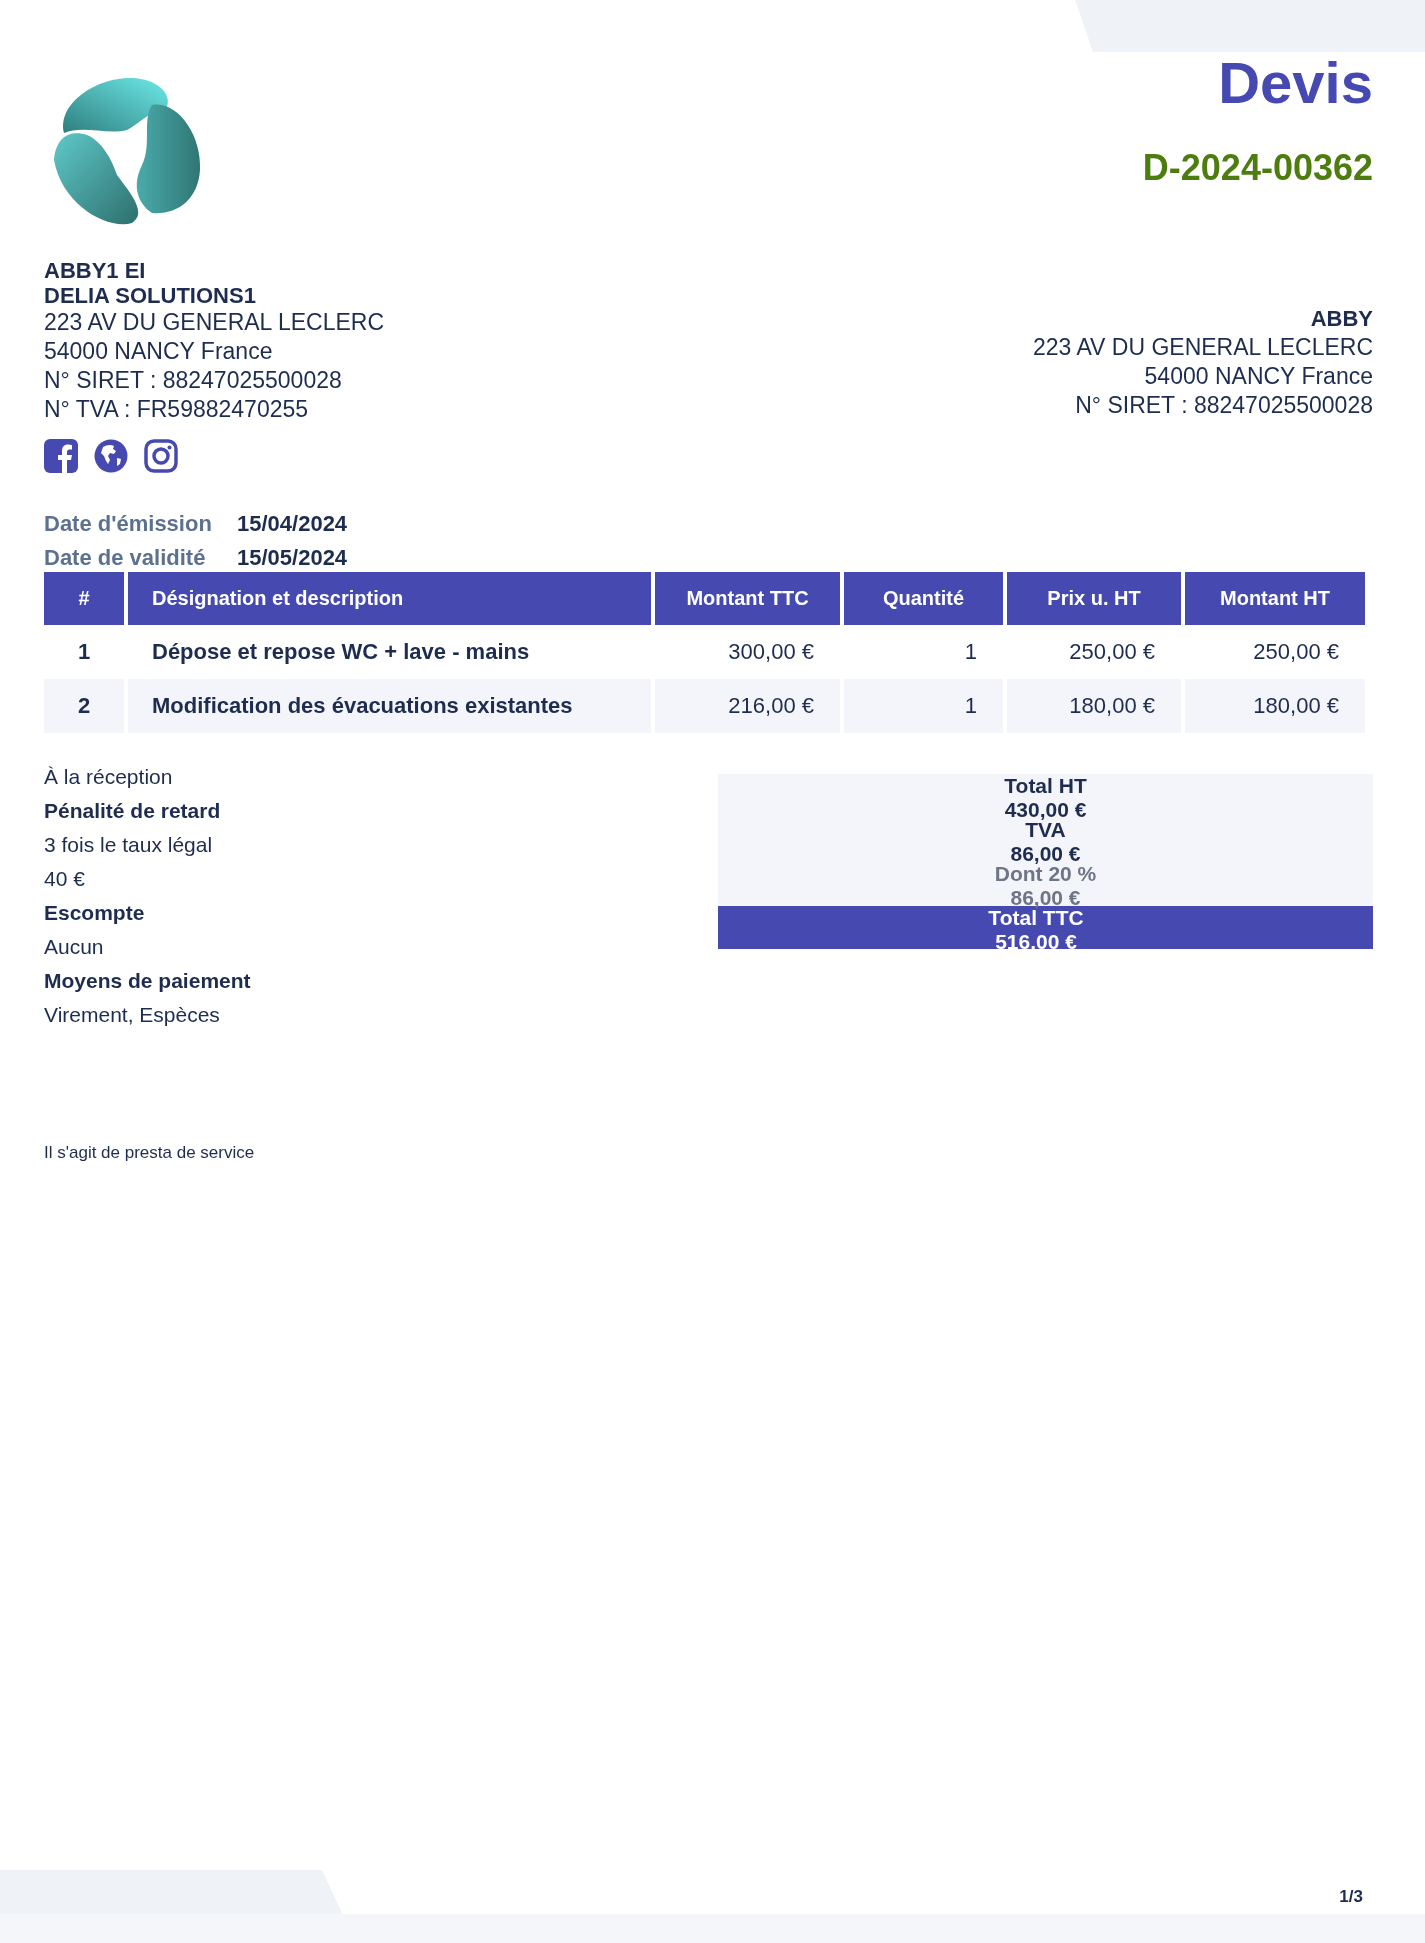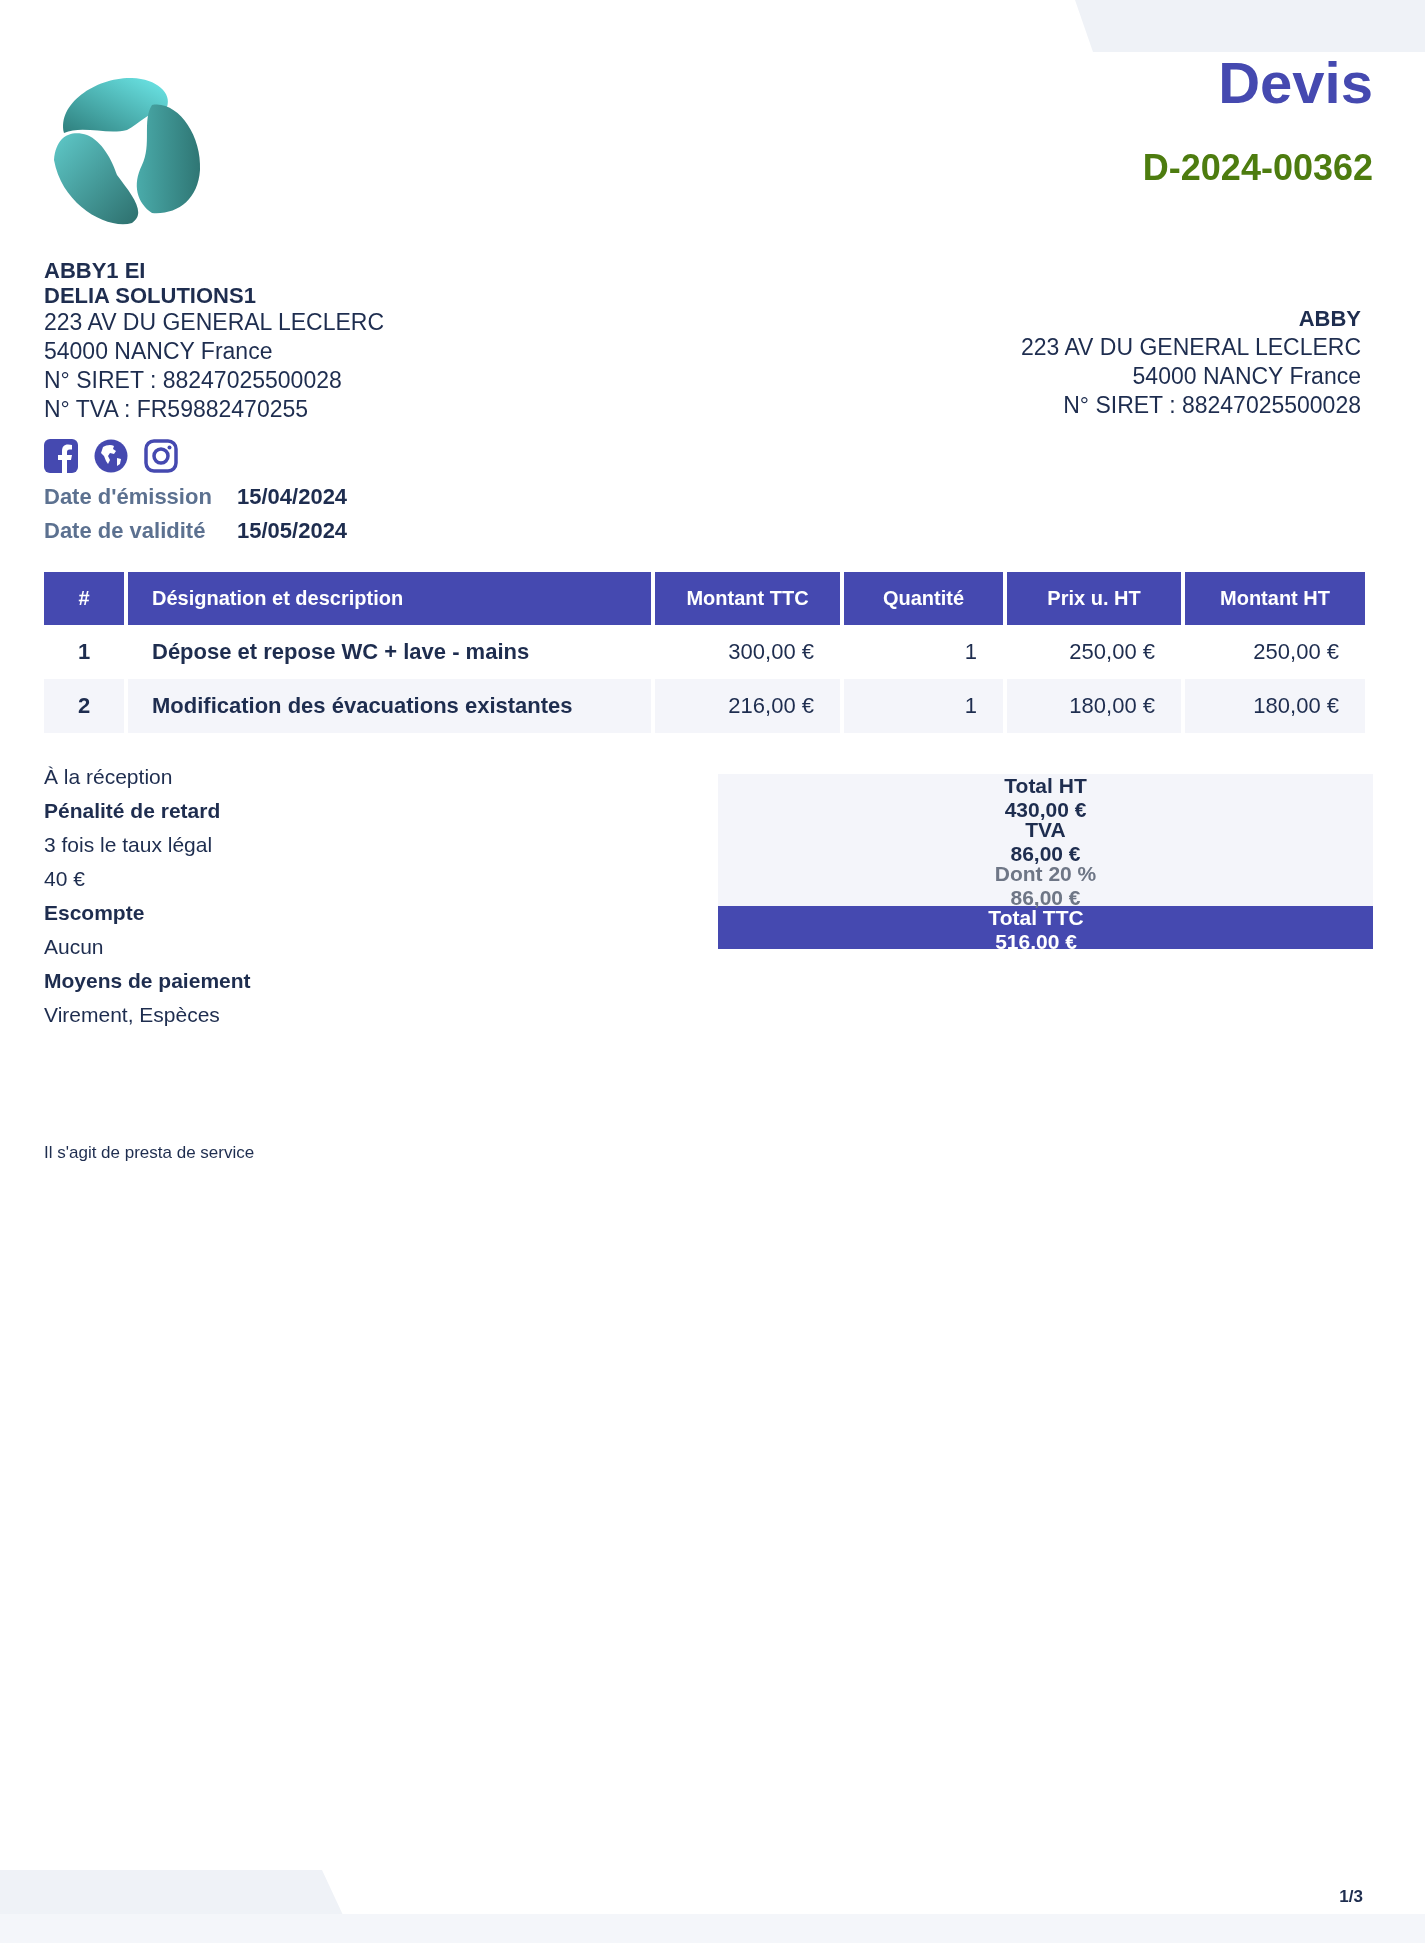--- a/index.html
+++ b/index.html
@@ -18,27 +18,27 @@
   .deco-bottom-strip {
     position:absolute; left:0; top:1914px; width:1425px; height:29px; background:#f4f6fa;
   }
   .logo { position:absolute; left:52px; top:75px; width:154px; height:152px; }
 
   .doc-title { position:absolute; right:52px; top:54px; font-size:58px; font-weight:bold; color:#4549b0; text-align:right; line-height:1; }
   .doc-number { position:absolute; right:52px; top:150px; font-size:36px; font-weight:bold; color:#4d7c0f; text-align:right; line-height:1; }
 
   .issuer { position:absolute; left:44px; top:258px; font-size:23px; line-height:29px; color:#1e2d4f; }
   .issuer .b { font-weight:bold; line-height:25px; font-size:22px; }
-  .client { position:absolute; right:64px; top:304px; font-size:23px; line-height:29px; text-align:right; color:#1e2d4f; }
+  .client { position:absolute; right:52px; top:304px; font-size:23px; line-height:29px; text-align:right; color:#1e2d4f; }
   .client .b { font-weight:bold; font-size:22px; }
 
   .social { position:absolute; left:44px; top:439px; display:flex; gap:16px; }
   .social .ic { width:34px; height:34px; }
 
-  .dates { position:absolute; left:44px; top:480px; font-size:22px; }
+  .dates { position:absolute; left:44px; top:507px; font-size:22px; }
   .dates .row { display:flex; height:34px; align-items:center; }
   .dates .lbl { width:193px; font-weight:bold; color:#5c7190; }
   .dates .val { font-weight:bold; color:#1e2d4f; }
 
   table.items { position:absolute; left:44px; top:572px; width:1329px; border-collapse:separate; border-spacing:4px 0; margin-left:-4px; }
   table.items th { background:#4549b0; color:#fff; font-size:20px; font-weight:bold; height:53px; padding:0; }
   table.items td { font-size:22px; height:54px; padding:0; color:#1e2d4f; }
   table.items tr.alt td { background:#f4f5fa; }
   .c-num { width:80px; text-align:center; }
   .c-desc { text-align:left; padding-left:24px !important; }

